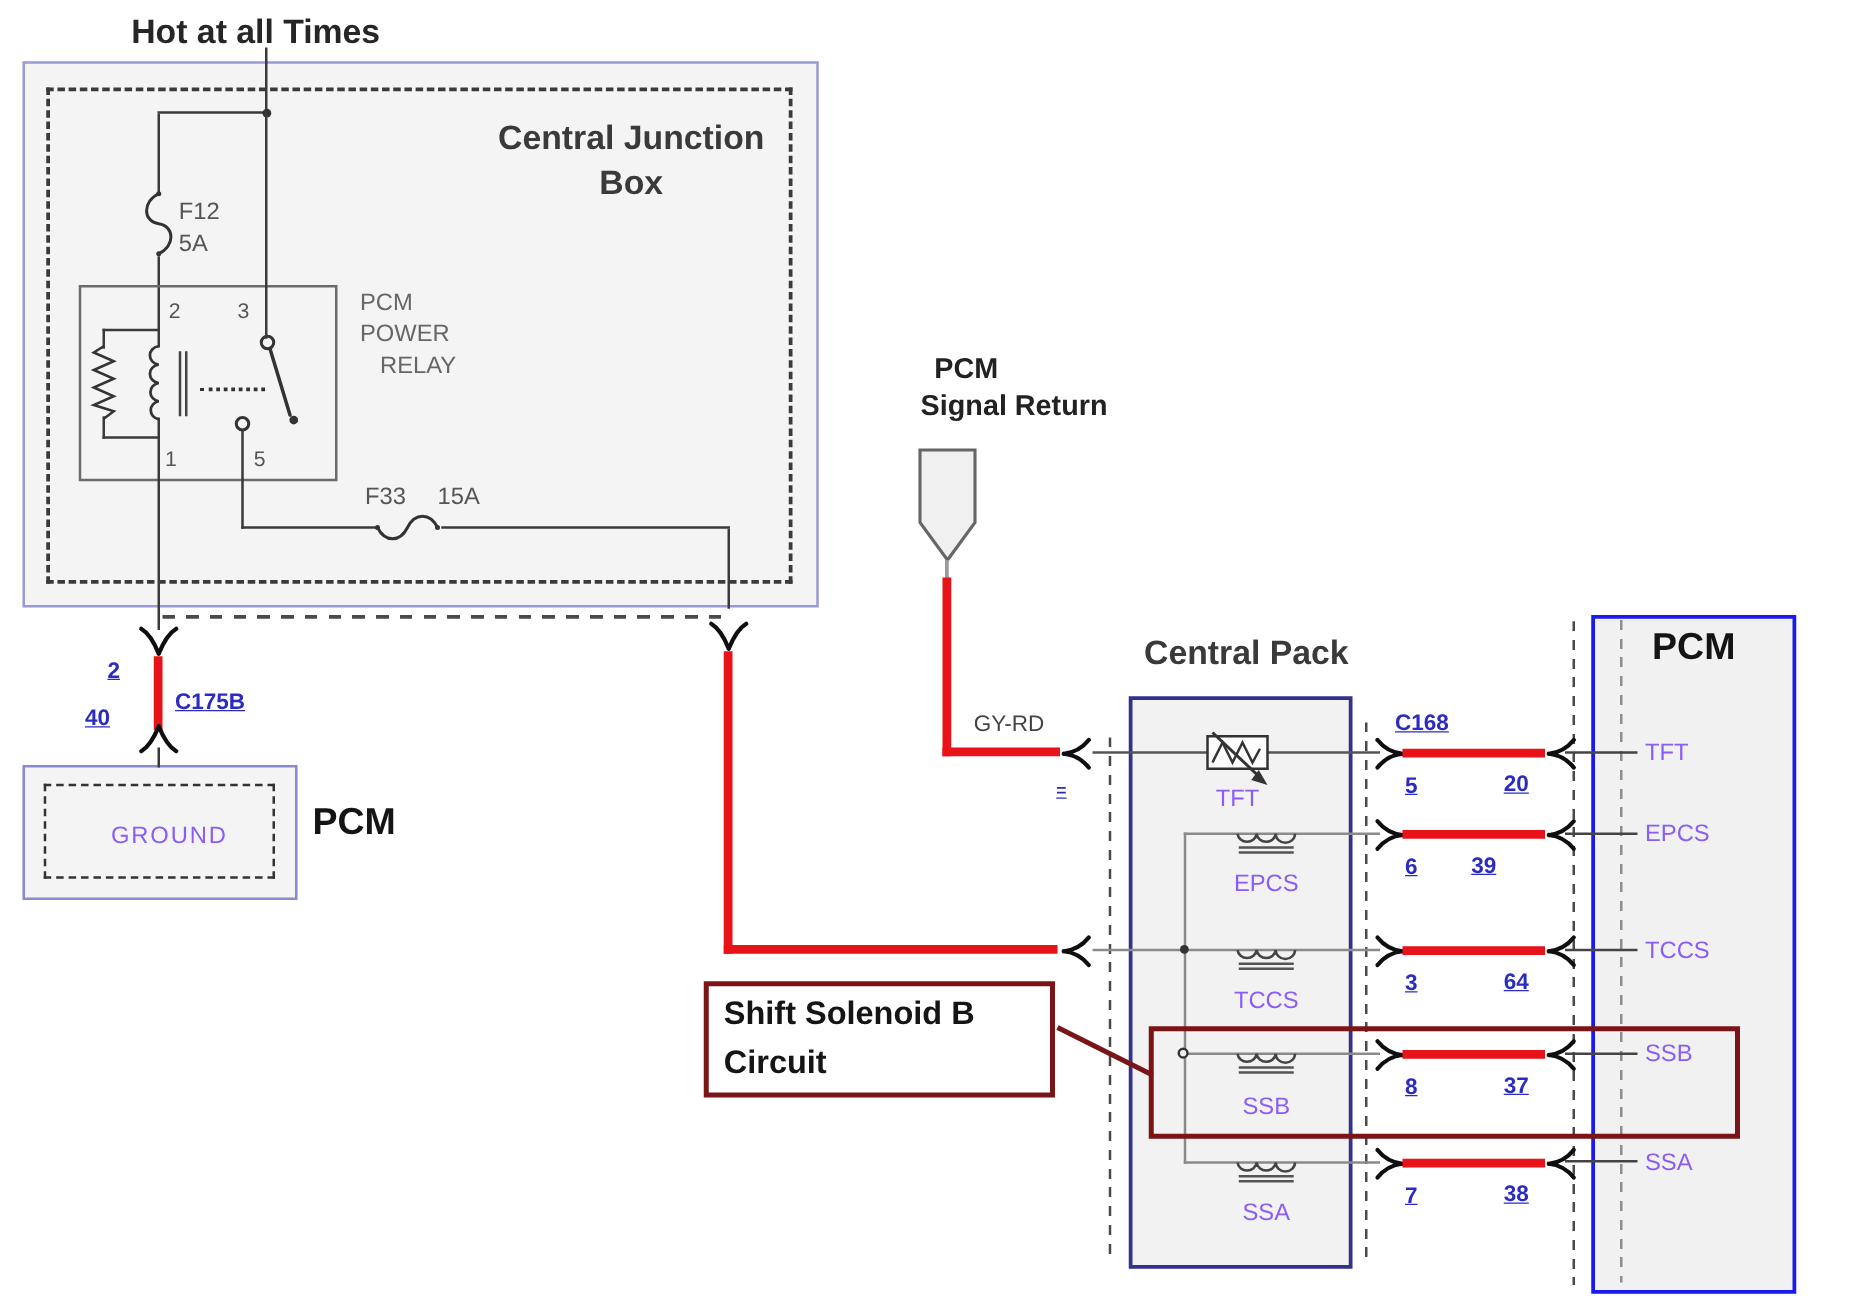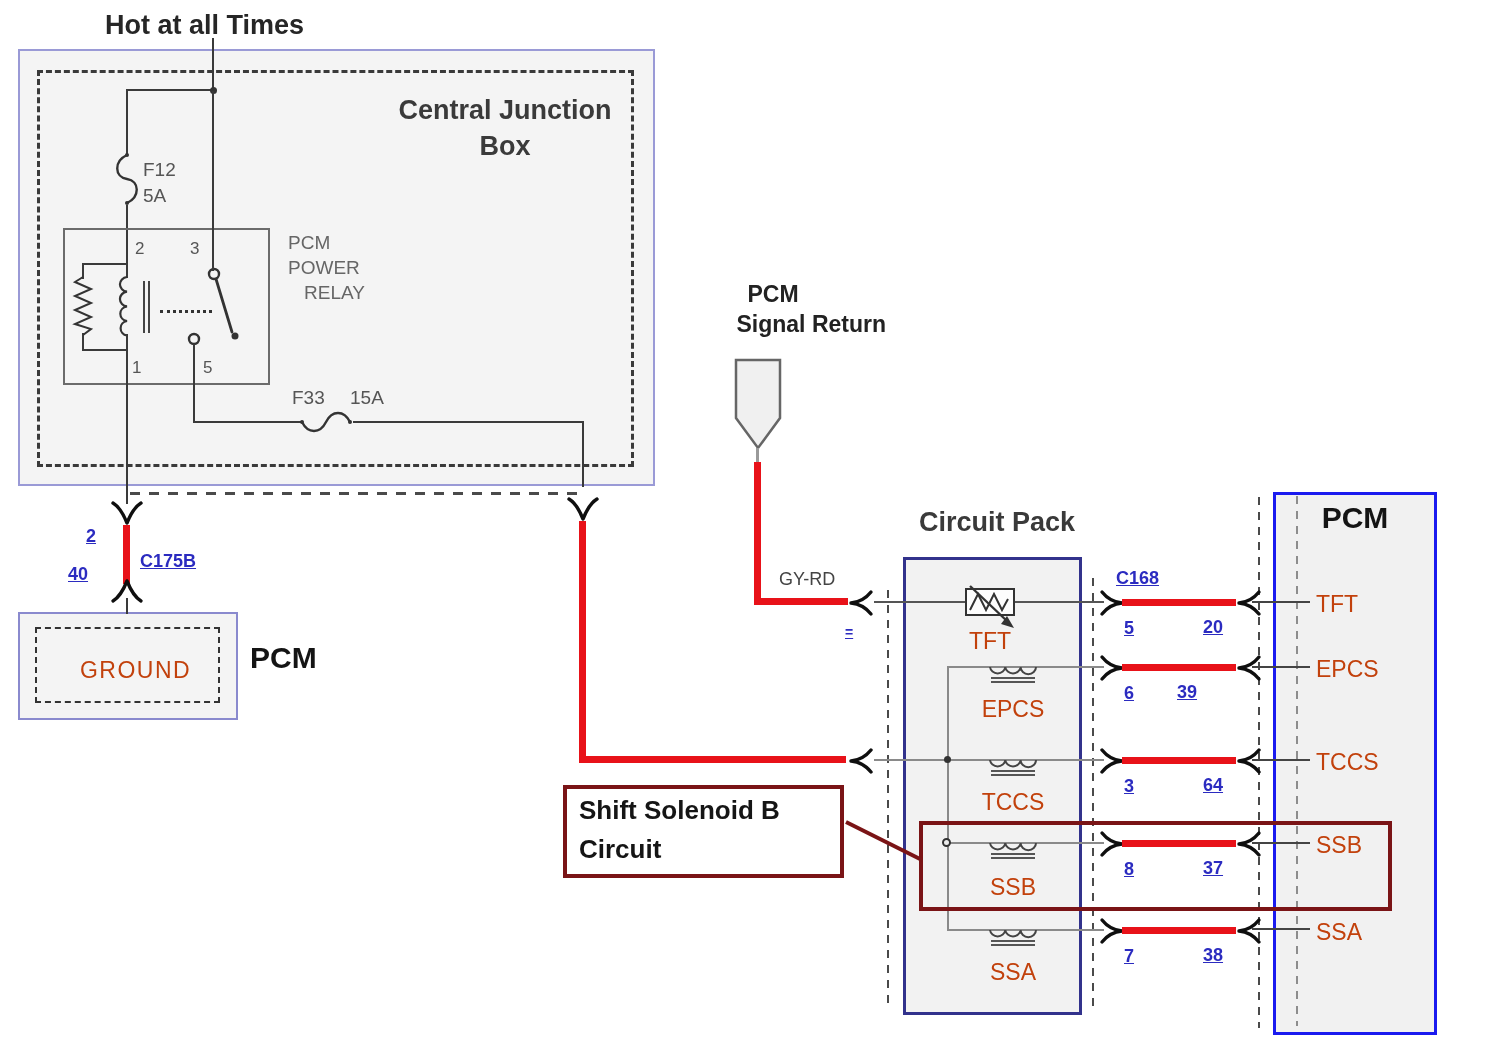--- a/index.html
+++ b/index.html
@@ -17,21 +17,21 @@
   .blue { position:absolute; color:#2b2bc0; font-weight:bold; font-size:18px;
           text-decoration:underline; line-height:1; white-space:nowrap; }
   .title{ position:absolute; color:#3a3a3a; font-weight:600; font-size:27px;
           line-height:1; text-align:center; white-space:nowrap; }
   .vdash{ position:absolute; width:2px;
           background:repeating-linear-gradient(to bottom,#4a4a4a 0 8px,transparent 8px 15px); }
   .vdash-light{ background:repeating-linear-gradient(to bottom,#8d8d8d 0 8px,transparent 8px 15px); }
   .hdash{ position:absolute; height:3px;
           background:repeating-linear-gradient(to right,#4a4a4a 0 10px,transparent 10px 19px); }
   svg { position:absolute; overflow:visible; }
-  .graylbl { position:absolute; color:#c2410c; font-size:23px; line-height:1; text-align:center; white-space:nowrap; }
+  .graylbl { position:absolute; color:#8b5cf6; font-size:19px; line-height:1; text-align:center; white-space:nowrap; }
 </style>
 </head>
 <body>
 
 <div class="stage">
 
   <div class="abs" style="left:18px;top:49px;width:637px;height:437px;border:2px solid #9a9ad6;background:#f4f4f4;"></div>
   <div class="abs" style="left:37px;top:70px;width:597px;height:397px;border:3px dashed #3a3a3a;"></div>
 
   <div class="abs" style="left:18px;top:612px;width:220px;height:108px;border:2px solid #8a8ace;background:#f4f4f4;"></div>
@@ -234,21 +234,21 @@
   <div class="blue" style="left:140px;top:552px;">C175B</div>
 
   <div class="graylbl" style="left:48px;top:659px;width:175px;letter-spacing:1.5px;">GROUND</div>
   <div class="abs" style="left:250px;top:641px;font-size:30px;font-weight:bold;color:#141414;">PCM</div>
 
   <div class="abs" style="left:700px;top:281px;width:146px;text-align:center;font-size:23px;font-weight:bold;color:#222;">PCM</div>
   <div class="abs" style="left:660px;top:311px;width:226px;text-align:right;font-size:23px;font-weight:bold;color:#222;">Signal Return</div>
   <div class="abs" style="left:779px;top:569px;font-size:18px;color:#444;">GY-RD</div>
   <div class="abs" style="left:845px;top:624px;font-size:14px;font-weight:bold;color:#2b2bc0;text-decoration:underline;">=</div>
 
-  <div class="title" style="left:875px;top:509px;width:244px;">Circuit Pack</div>
+  <div class="title" style="left:875px;top:509px;width:244px;">Central Pack</div>
 
   <div class="blue" style="left:1116px;top:569px;">C168</div>
 
   <div class="graylbl" style="left:962px;top:630px;width:56px;">TFT</div>
   <div class="graylbl" style="left:978px;top:698px;width:70px;">EPCS</div>
   <div class="graylbl" style="left:978px;top:791px;width:70px;">TCCS</div>
   <div class="graylbl" style="left:978px;top:876px;width:70px;">SSB</div>
   <div class="graylbl" style="left:978px;top:961px;width:70px;">SSA</div>
 
   <div class="blue" style="left:1124px;top:619px;">5</div>

